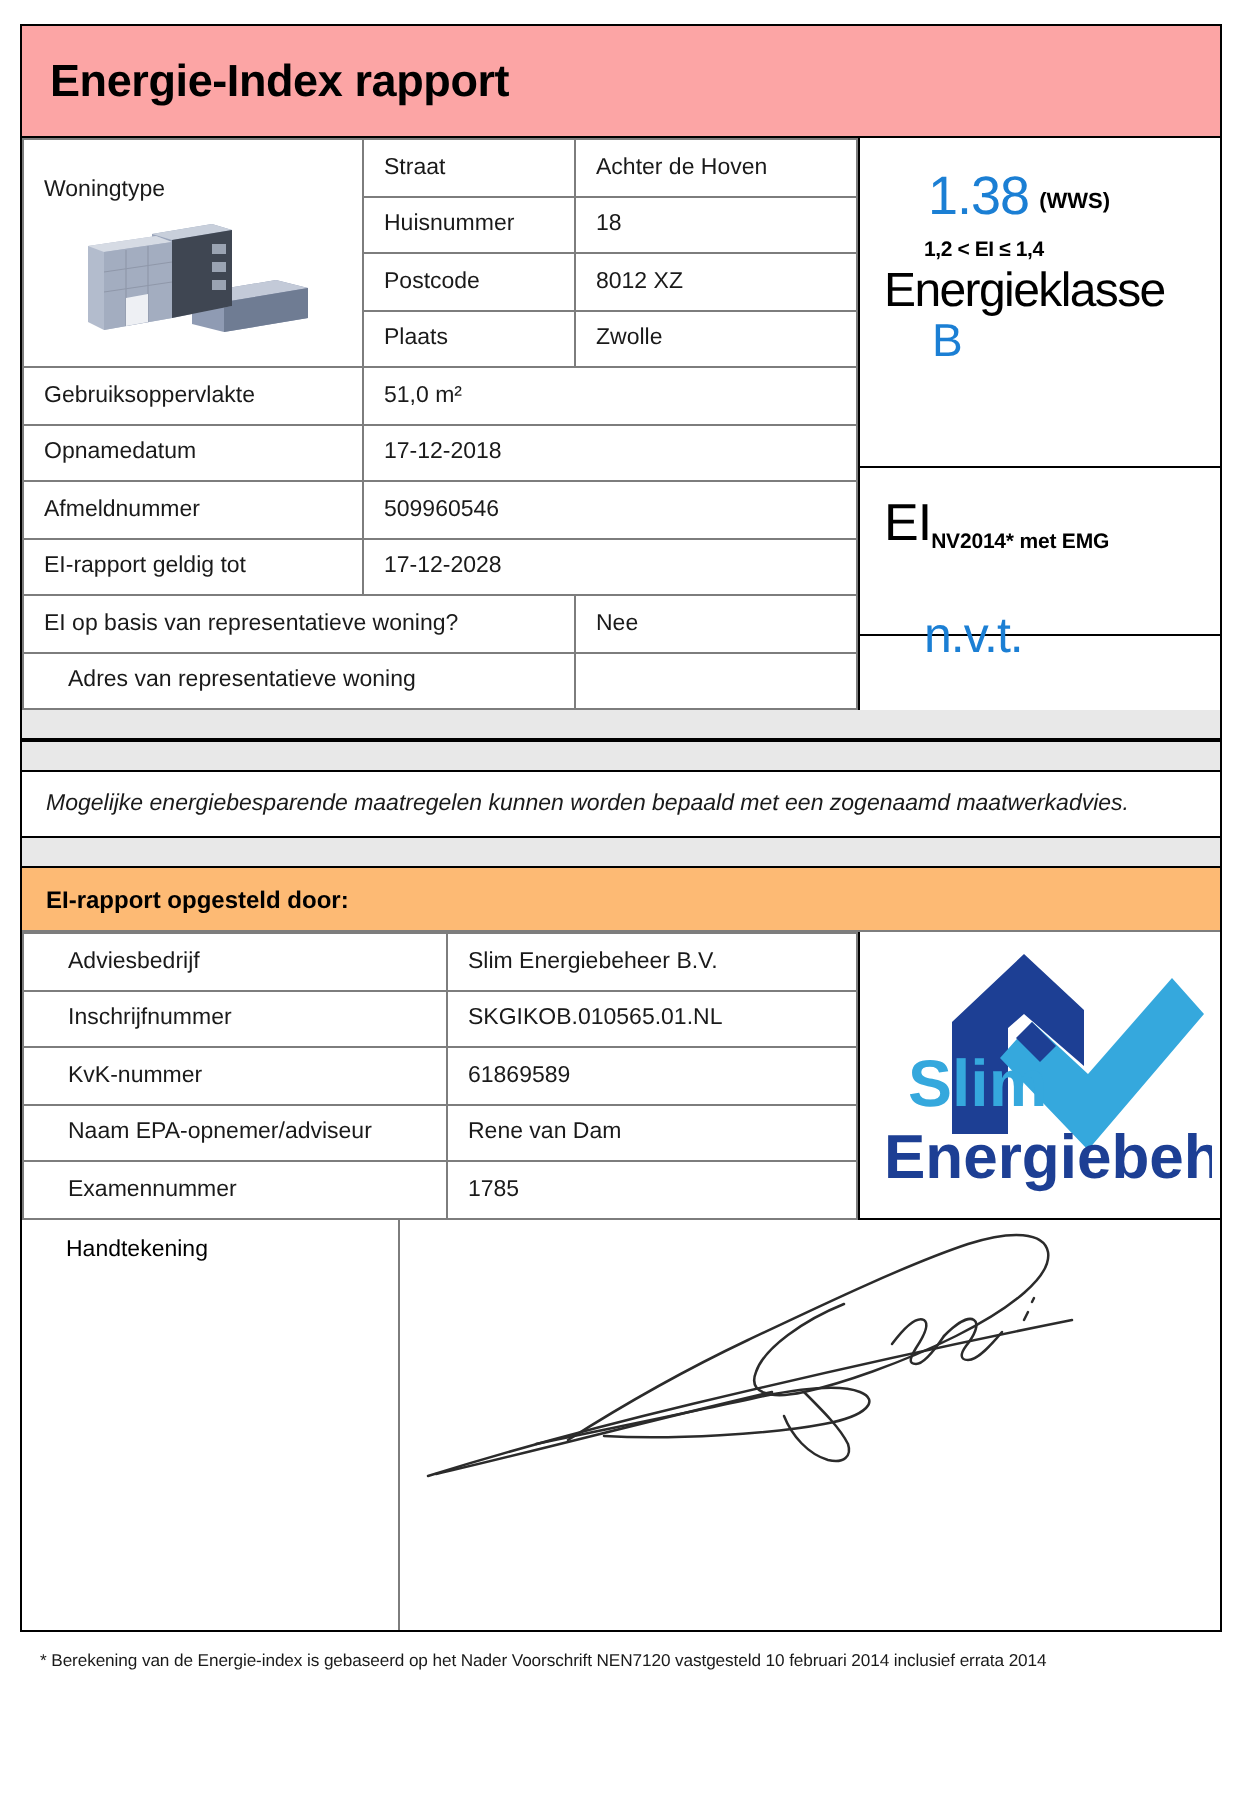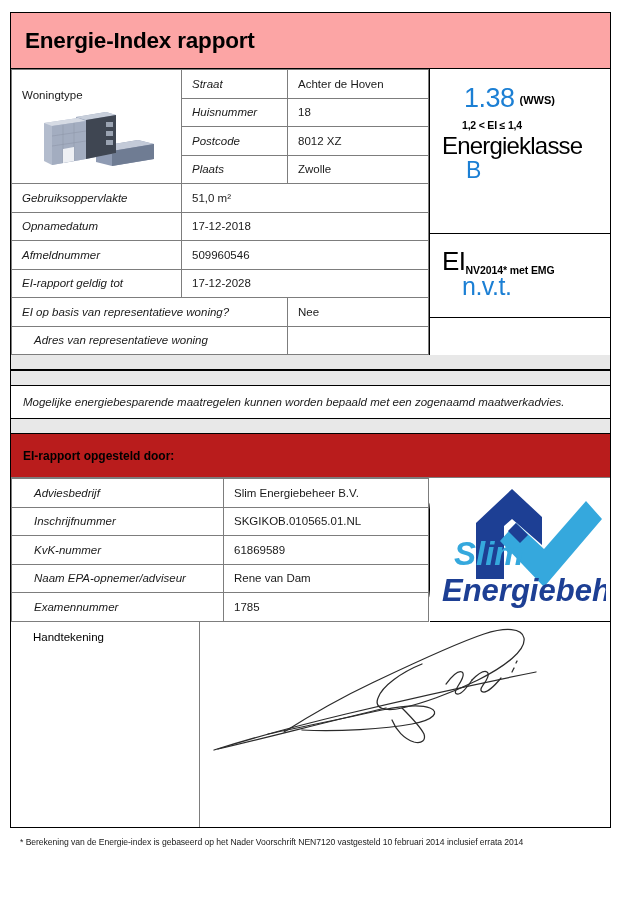--- a/index.html
+++ b/index.html
@@ -66,21 +66,21 @@
     height: 27.5px;
     vertical-align: middle;
     color: #1a1a1a;
     background: #fff;
   }
   td.noleft { border-left: none; }
   td.noright { border-right: none; }
   td.notop { border-top: none; }
   td.nobot { border-bottom: none; }
   .val { color: #3d6e9e; }
-  .lbl { color: #1a1a1a; font-style: italic; }
+  .lbl { color: #1a1a1a; }
   .indent { padding-left: 22px !important; }
 
   
   .housecell {
     padding: 0 !important;
     vertical-align: top;
     position: relative;
   }
   .housecell .wt-label {
     font-size: 11.5px;
@@ -143,20 +143,21 @@
     color: #1b7fd4;
     margin-left: 24px;
     line-height: 1.05;
   }
   .nvt {
     font-size: 25px;
     color: #1b7fd4;
     margin-left: 20px;
     line-height: 1;
     letter-spacing: -0.5px;
+    margin-top: 32px;
   }
 
   
   .spacer {
     background: #e8e8e8;
     height: 14px;
     border-top: 1.4px solid #000;
     border-bottom: 1.4px solid #000;
   }
   .note-row {
@@ -164,43 +165,42 @@
     display: flex;
     align-items: center;
     padding-left: 12px;
     box-sizing: border-box;
     background: #fff;
     font-size: 11.5px;
     font-style: italic;
     color: #1a1a1a;
   }
   .section-head {
-    height: 44px;
+    height: 32px;
     display: flex;
     align-items: center;
     padding-left: 12px;
     box-sizing: border-box;
-    background: #b91c1c;
+    background: #fdba74;
     font-size: 12px;
     font-weight: bold;
     border-bottom: 0.8px solid #7d7d7d;
   }
 
   
   .comp-wrap { display: flex; }
-  .comp-left { width: 419px; box-sizing: border-box; border-right: 1.4px solid #000; border-radius: 32px; }
+  .comp-left { width: 419px; box-sizing: border-box; border-right: 1.4px solid #000; }
   .comp-right {
     width: 180px;
     box-sizing: border-box;
     border-bottom: 1.4px solid #000;
     display: flex;
     align-items: center;
     justify-content: center;
     background: #fff;
-    font-style: italic;
   }
 
   
   .sig-wrap { display: flex; border-top: 0; }
   .sig-left {
     width: 189px;
     box-sizing: border-box;
     border-right: 0.8px solid #7d7d7d;
     height: 205px;
     font-size: 11.5px;

